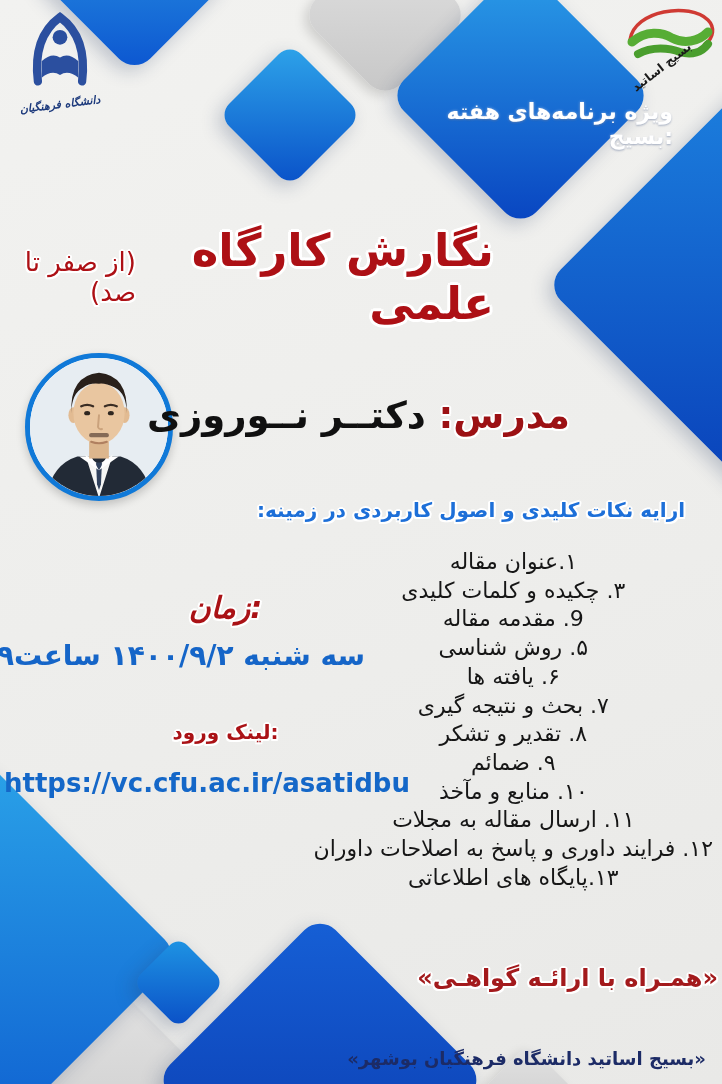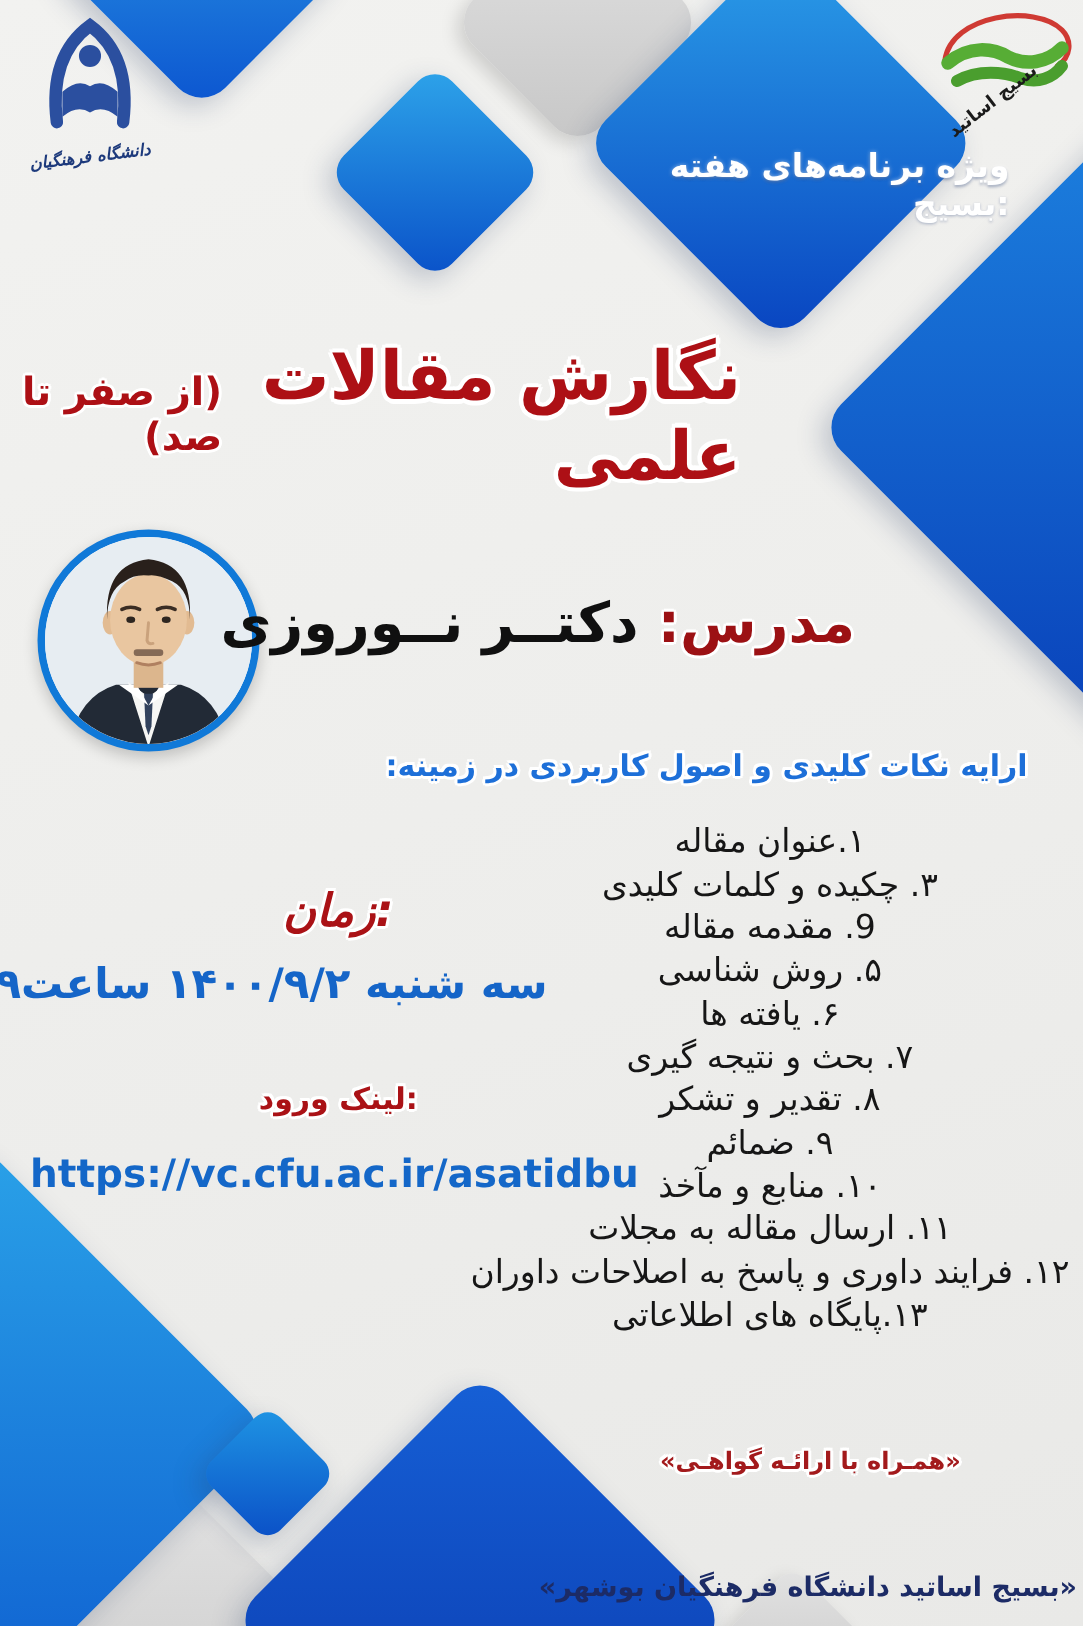--- a/index.html
+++ b/index.html
@@ -37,21 +37,21 @@
   .badge-text { left:383px; top:99px; width:290px; text-align:right; color:#fff;
     font-size:22px; font-weight:bold; letter-spacing:0.5px;
     text-shadow:0 0 3px rgba(255,255,255,.55), 0 1px 2px rgba(0,30,90,.4); }
 
   .title1 { left:100px; top:158px; width:300px; text-align:center;
     font-size:38px; font-weight:bold; color:#b01117; }
 
   .title2 { left:6px; top:224px; width:488px; display:flex; direction:rtl;
     align-items:center; justify-content:center; gap:10px; }
   .title2-main  { font-size:45px; font-weight:bold; color:#ad1015; letter-spacing:-1px; }
-  .title2-paren { font-size:26px; font-weight:bold; color:#ad1015; }
+  .title2-paren { font-size:26px; font-weight:normal; color:#ad1015; }
 
   .photo-ring { left:25px; top:353px; width:148px; height:148px; border-radius:50%;
     background:#fff; border:5px solid #1079d8; overflow:hidden; z-index:10;
     box-shadow:0 4px 10px rgba(0,0,0,.2); }
   .photo-ring svg { display:block; width:100%; height:100%; }
 
   .instructor { left:190px; top:394px; width:380px; text-align:center; direction:rtl;
     font-size:37px; font-weight:bold; white-space:nowrap; }
   .instructor .label { color:#9c1114; }
   .instructor .name  { color:#101010; letter-spacing:1px; }
@@ -62,27 +62,27 @@
   .topics { right:9px; top:548px; direction:rtl; text-align:center; color:#161616; }
   .topic-item { font-size:22px; line-height:28.7px; white-space:nowrap; font-weight:500; }
 
   .time-label { left:148px; top:590px; width:155px; text-align:center;
     font-size:30px; font-weight:bold; color:#aa1216;font-style:italic; }
   .time-value { left:0px; top:639px; width:365px; text-align:center; direction:rtl;
     font-size:28px; font-weight:bold; color:#1565c8; white-space:nowrap; }
 
   .link-label { left:148px; top:720px; width:155px; text-align:center;
     font-size:20px; font-weight:bold; color:#aa1216; }
-  .link-url { left:20px; top:768px; width:345px; text-align:center; direction:ltr;
+  .link-url { left:4px; top:768px; width:345px; text-align:center; direction:ltr;
     font-size:26px; font-weight:bold; color:#1467c8; white-space:nowrap; }
 
-  .certificate { left:440px; top:964px; width:278px; text-align:left; direction:rtl;
-    font-size:16px; font-weight:bold; color:#a31a1c; white-space:nowrap; }
+  .certificate { left:440px; top:964px; width:278px; text-align:right; direction:rtl;
+    font-size:24px; font-weight:bold; color:#a31a1c; white-space:nowrap; }
 
-  .footer-line { left:468px; top:1048px; width:250px; text-align:center; direction:rtl;
+  .footer-line { left:456px; top:1048px; width:250px; text-align:center; direction:rtl;
     font-size:18px; font-weight:bold; color:#1c2b66; white-space:nowrap; }
 
   
   .logo-uni { left:8px; top:6px; width:104px; height:118px; z-index:11; text-align:center; }
   .logo-uni .cap { font-size:11px; font-weight:bold; color:#1d3a7c; direction:rtl;
     transform:rotate(-7deg); margin-top:-4px; font-style:italic; }
   .logo-basij { left:618px; top:2px; width:102px; height:110px; z-index:11; }
   .logo-basij .cap { position:absolute; left:8px; top:58px; font-size:12px; font-weight:bold;
     color:#1a1a1a; direction:rtl; transform:rotate(-38deg); white-space:nowrap; }
 </style>
@@ -117,21 +117,21 @@
       <path d="M12,38 C16,8 72,0 90,18 C97,25 96,36 87,42" fill="none" stroke="#cf3a33" stroke-width="3.5" stroke-linecap="round"></path>
       <path d="M14,40 C28,28 44,30 54,36 C66,42 80,40 90,30" fill="none" stroke="#57ad35" stroke-width="9" stroke-linecap="round"></path>
       <path d="M20,52 C34,44 52,46 62,50 C74,54 84,50 90,42" fill="none" stroke="#4a9e2e" stroke-width="8" stroke-linecap="round"></path>
     </svg>
     <div class="cap">بسیج اساتید</div>
   </div>
 
   <div class="abs badge-text">ویژه برنامه‌های هفته بسیج:</div>
 
   <div class="abs title2">
-    <span class="title2-main ow3">نگارش مقالات علمی</span>
+    <span class="title2-main ow3">نگارش کارگاه علمی</span>
     <span class="title2-paren ow2">(از صفر تا صد)</span>
   </div>
 
   <div class="abs photo-ring">
     <svg viewBox="0 0 140 140">
       <rect width="140" height="140" fill="#e7edf2"></rect>
       <path d="M16,142 Q22,108 48,100 L92,100 Q118,108 124,142 Z" fill="#222a36"></path>
       <path d="M56,98 L70,142 L84,98 L70,108 Z" fill="#f6f6f4"></path>
       <path d="M67,106 L73,106 L72,128 L70,134 L68,128 Z" fill="#32425d"></path>
       <path d="M50,100 L70,114 L62,100 Z" fill="#fff"></path>

